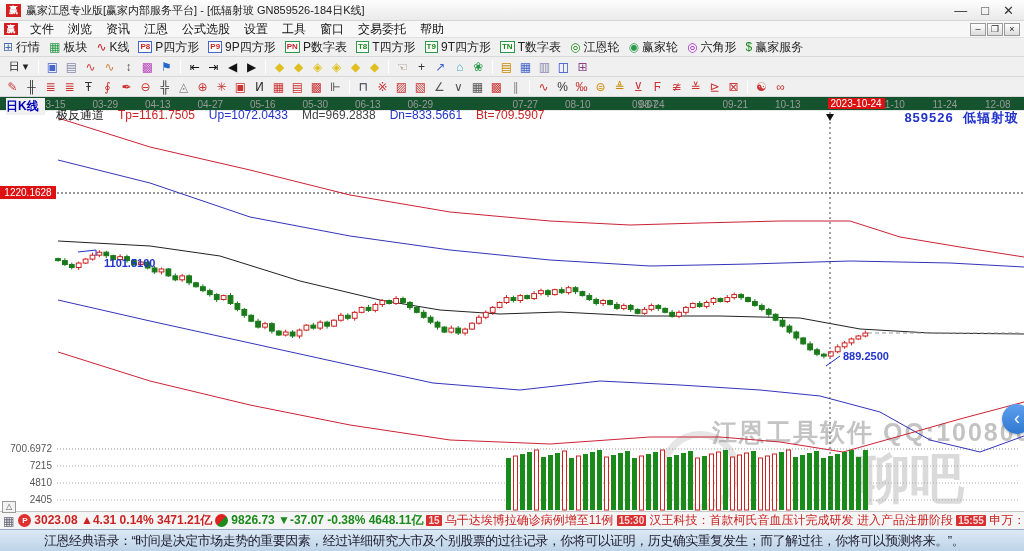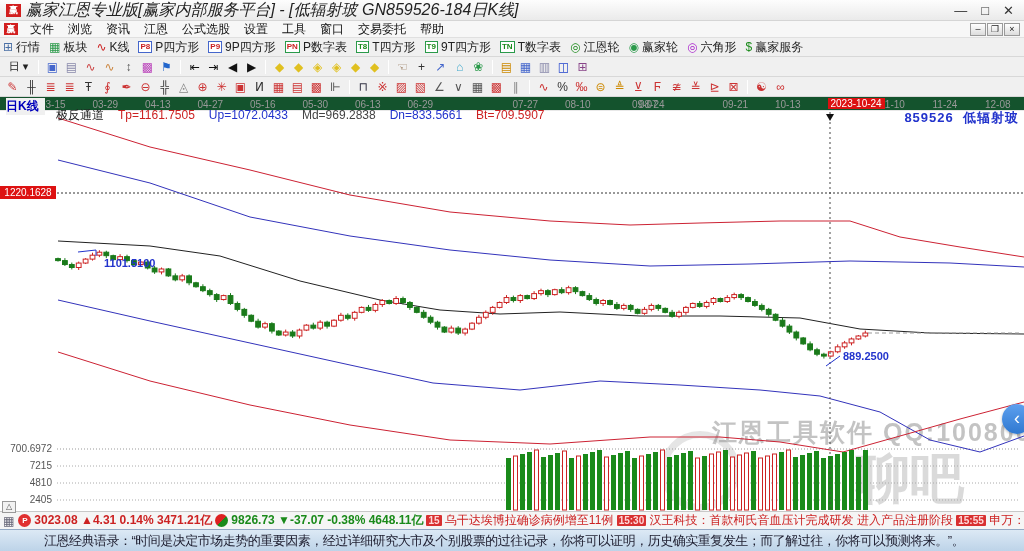--- a/index.html
+++ b/index.html
@@ -3,21 +3,21 @@
 <meta charset="utf-8">
 <style>
   * { margin:0; padding:0; box-sizing:border-box; }
   html,body { width:1024px; height:551px; overflow:hidden; }
   body { font-family:"Liberation Sans","DejaVu Sans",sans-serif; background:#f0f0f0; position:relative; }
   .app { width:1024px; height:551px; display:flex; flex-direction:column; background:#f0f0f0; }
 
   
   .titlebar { height:21px; background:linear-gradient(#fdfdfd,#eaeaea); display:flex; align-items:center; padding:0 6px; border-bottom:1px solid #d5d5d5; }
   .logo { width:15px; height:13px; background:#d21f1f; color:#fff; font-size:9px; font-weight:bold; text-align:center; line-height:13px; margin-right:5px; flex:none; }
-  .title-text { font-size:16px; color:#222; flex:1; white-space:nowrap; overflow:hidden;font-style:italic; }
+  .title-text { font-size:11px; color:#222; flex:1; white-space:nowrap; overflow:hidden; }
   .winbtns { display:flex; gap:14px; font-size:13px; color:#333; margin-right:4px; }
   .winbtns span { cursor:default; }
 
   
   .menubar { height:17px; background:#f7f7f7; display:flex; align-items:center; padding:0 4px; border-bottom:1px solid #e0e0e0; font-size:12px; }
   .menubar .logo { width:14px; height:12px; line-height:12px; }
   .menu-item { padding:0 7px; color:#111; white-space:nowrap; }
   .mdi-btns { margin-left:auto; display:flex; gap:1px; }
   .mdi-btns i { width:16px; height:13px; border:1px solid #9a9a9a; background:linear-gradient(#fff,#dcdcdc); font-style:normal; font-size:9px; line-height:11px; text-align:center; color:#222; }
 

